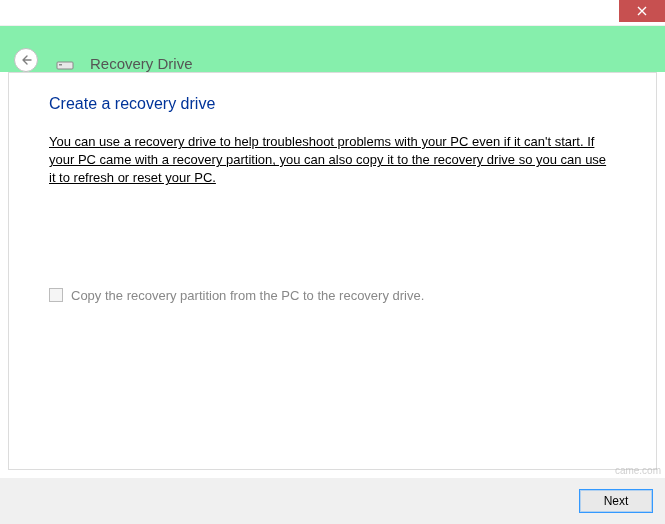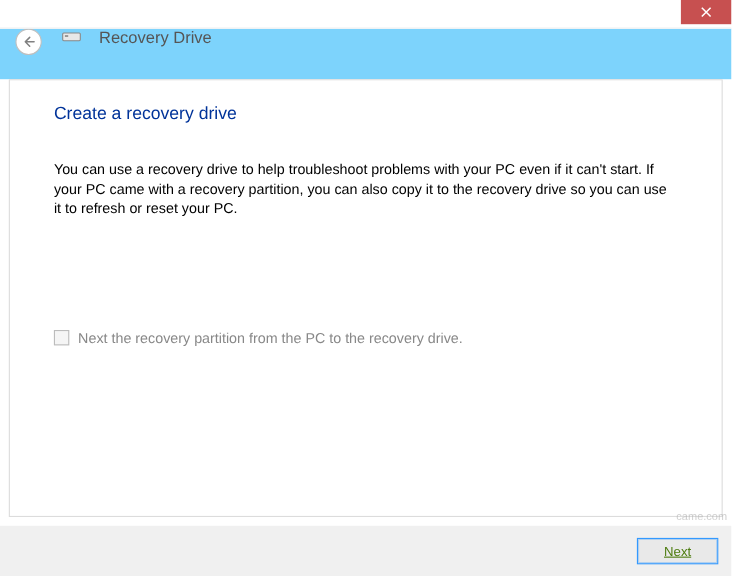--- a/index.html
+++ b/index.html
@@ -28,25 +28,25 @@
       color: #fff;
       display: flex;
       align-items: center;
       justify-content: center;
       cursor: pointer;
       font-size: 12px;
     }
     .close-btn svg { width: 10px; height: 10px; }
     .header {
       display: flex;
-      align-items: flex-start;
+      align-items: flex-end;
       height: 46px;
       padding: 0 10px 0 14px;
       gap: 16px;
-      background: #7dd3fc;
+      background: #86efac;
     }
     .back-btn {
       width: 24px;
       height: 24px;
       border: 1px solid #bfbfbf;
       border-radius: 50%;
       display: flex;
       align-items: center;
       justify-content: center;
       cursor: pointer;
@@ -71,27 +71,28 @@
       margin: 0 8px;
       border: 1px solid #dcdcdc;
       height: 398px;
       padding: 22px 40px 10px 40px;
       background: #fff;
     }
     .page-heading {
       color: #003399;
       font-size: 16px;
       font-weight: 400;
-      margin-bottom: 32px;
+      margin-bottom: 20px;
     }
     .body-text {
       color: #000;
       font-size: 13px;
       line-height: 1.4;
       margin-bottom: 100px;
+      text-decoration: underline;
     }
     .checkbox-row {
       display: flex;
       align-items: center;
       gap: 8px;
       color: #888;
       font-size: 13px;
     }
     .checkbox {
       width: 14px;
@@ -113,24 +114,23 @@
       padding: 0 12px;
       gap: 8px;
     }
     .btn {
       min-width: 74px;
       height: 24px;
       background: #e9e9e9;
       border: 1px solid #adadad;
       font-family: inherit;
       font-size: 12px;
-      color: #4d7c0f;
+      color: #000000;
       cursor: pointer;
       padding: 1px 12px;
-      text-decoration: underline;
     }
     .btn.primary {
       border: 1px solid #3399ff;
       box-shadow: inset 0 0 0 1px rgba(51,153,255,0.3);
     }
     .watermark {
       position: absolute;
       right: 4px;
       bottom: 48px;
       font-size: 10px;
@@ -162,21 +162,21 @@
       </svg>
   </div>
   <div class="app-title">Recovery Drive</div>
 </div>
 
 <div class="content-frame">
   <h1 class="page-heading">Create a recovery drive</h1>
   <p class="body-text">You can use a recovery drive to help troubleshoot problems with your PC even if it can't start. If your PC came with a recovery partition, you can also copy it to the recovery drive so you can use it to refresh or reset your PC.</p>
   <div class="checkbox-row">
     <div class="checkbox"></div>
-    <span>Next the recovery partition from the PC to the recovery drive.</span>
+    <span>Copy the recovery partition from the PC to the recovery drive.</span>
   </div>
 </div>
 
 <div class="footer">
   <button class="btn primary">Next</button>
 </div>
 
 <div class="watermark">came.com</div>
 
 </body></html>

